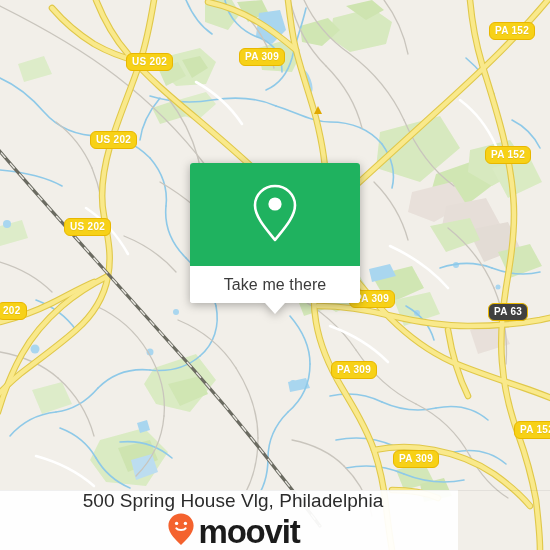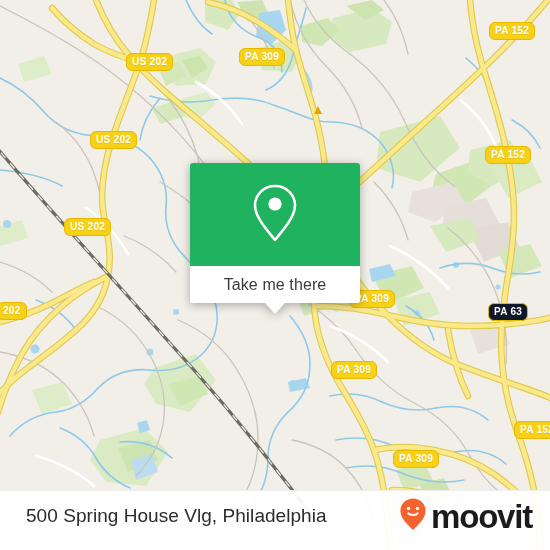--- a/index.html
+++ b/index.html
@@ -88,26 +88,27 @@
     font-size:13px;
     color:#2c2c2c;
     letter-spacing:.1px;
     z-index:6;
   }
 
   
   #footer{
     position:absolute;
     left:0; top:490px;
-    width:550px; height:60px;
+    width:458px; height:60px;
     background:rgba(255,255,255,.86);
     display:flex; align-items:center; justify-content:space-between;
     padding:0 18px 8px 26px;
     z-index:8;
     overflow:hidden;
+    flex-direction:column;
   }
   #footer-fade{
     position:absolute; left:0; top:0; width:550px; height:60px;
     background:rgba(255,255,255,.55);
     pointer-events:none;
   }
   #footer-title{
     position:relative;
     font-size:19px;
     color:#2b2b2b;
@@ -383,21 +384,21 @@
 
     <div id="shields-layer">
         <div class="shield" style="left: 126px; top: 53px; background: rgb(247, 209, 23); border-color: rgb(232, 183, 0); color: rgb(255, 255, 255);">US 202</div>
         <div class="shield" style="left: 239px; top: 48px; background: rgb(247, 209, 23); border-color: rgb(232, 183, 0); color: rgb(255, 255, 255);">PA 309</div>
         <div class="shield" style="left: 489px; top: 22px; background: rgb(247, 209, 23); border-color: rgb(232, 183, 0); color: rgb(255, 255, 255);">PA 152</div>
         <div class="shield" style="left: 90px; top: 131px; background: rgb(247, 209, 23); border-color: rgb(232, 183, 0); color: rgb(255, 255, 255);">US 202</div>
         <div class="shield" style="left: 485px; top: 146px; background: rgb(247, 209, 23); border-color: rgb(232, 183, 0); color: rgb(255, 255, 255);">PA 152</div>
         <div class="shield" style="left: 64px; top: 218px; background: rgb(247, 209, 23); border-color: rgb(232, 183, 0); color: rgb(255, 255, 255);">US 202</div>
         <div class="shield" style="left: -3px; top: 302px; background: rgb(247, 209, 23); border-color: rgb(232, 183, 0); color: rgb(255, 255, 255);">202</div>
         <div class="shield" style="left: 349px; top: 290px; background: rgb(247, 209, 23); border-color: rgb(232, 183, 0); color: rgb(255, 255, 255);">PA 309</div>
-        <div class="shield" style="left: 488px; top: 303px; background: #0f172a; border-color: rgb(232, 183, 0); color: rgb(255, 255, 255); text-align: center;">PA 63</div>
+        <div class="shield" style="left: 488px; top: 303px; background: #404040; border-color: rgb(232, 183, 0); color: rgb(255, 255, 255); text-align: center;">PA 63</div>
         <div class="shield" style="left: 331px; top: 361px; background: rgb(247, 209, 23); border-color: rgb(232, 183, 0); color: rgb(255, 255, 255);">PA 309</div>
         <div class="shield" style="left: 514px; top: 421px; background: rgb(247, 209, 23); border-color: rgb(232, 183, 0); color: rgb(255, 255, 255);">PA 152</div>
         <div class="shield" style="left: 393px; top: 450px; background: rgb(247, 209, 23); border-color: rgb(232, 183, 0); color: rgb(255, 255, 255);">PA 309</div>
       </div>
   </div>
 
   <div id="popup">
     <div id="popup-body">
       <div id="popup-green" style="background: rgb(31, 178, 95);">
         <span>

